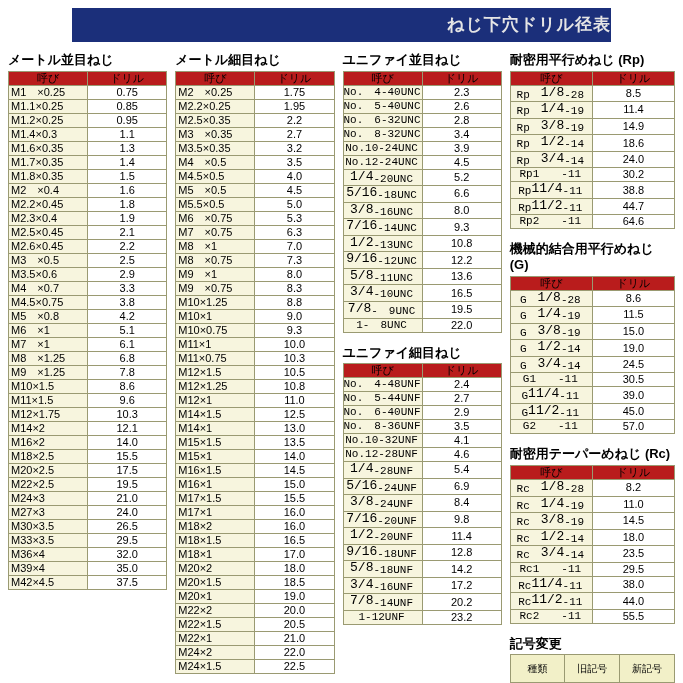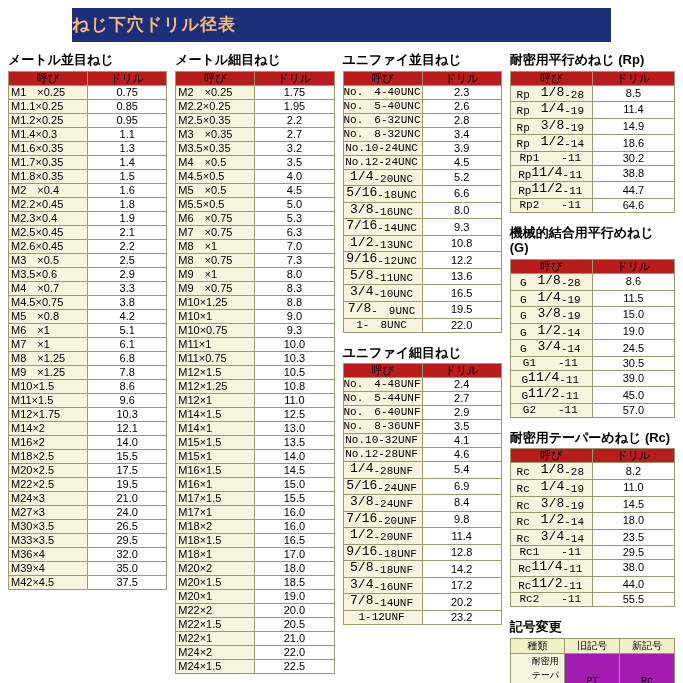--- a/index.html
+++ b/index.html
@@ -8,22 +8,22 @@
     background:#ffffff;
     font-family:"Liberation Sans", sans-serif;
     font-size:11px;
     color:#000;
     overflow:hidden;
   }
   .page{position:relative;width:683px;height:683px;padding:0;box-sizing:border-box;}
   .title-bar{
     margin:8px 72px 10px 72px;
     background:#1b2f7a;
-    color:#fdba74;
-    text-align:left;
+    color:#e5e5e5;
+    text-align:right;
     font-size:17px;
     font-weight:bold;
     letter-spacing:1px;
     padding:5px 0 6px 0;
   }
   .columns{
     display:flex;
     padding:0 8px;
     box-sizing:border-box;
     gap:8px;
@@ -68,21 +68,21 @@
     text-align:center;
   }
   .frac{font-size:13px;vertical-align:0.12em;letter-spacing:0;}
   table.sym{
     border-collapse:collapse;
     width:100%;
     table-layout:fixed;
   }
   table.sym th, table.sym td{
     border:1px solid #9a9a72;
-    height:15px;
+    height:28px;
     line-height:14px;
     font-size:10px;
     text-align:center;
     padding:0 1px;
     box-sizing:border-box;
   }
   table.sym th{background:#f2f0c8;font-weight:normal;}
   table.sym td.kind{background:#f7f5de;text-align:left;padding-left:21px;font-size:9px;}
   table.sym td.v{background:#a21caf;font-family:Liberation Mono, monospace;}
 </style>
@@ -609,20 +609,24 @@
             </tr>
             <tr>
               <td class="name ctr">Rp　<span class="frac">3/8</span>-19</td>
               <td class="val">14.9</td>
             </tr>
             <tr>
               <td class="name ctr">Rp　<span class="frac">1/2</span>-14</td>
               <td class="val">18.6</td>
             </tr>
             <tr>
+              <td class="name ctr">Rp　<span class="frac">3/4</span>-14</td>
+              <td class="val">24.0</td>
+            </tr>
+            <tr>
               <td class="name ctr">Rp1　　-11</td>
               <td class="val">30.2</td>
             </tr>
             <tr>
               <td class="name ctr">Rp<span class="frac">11/4</span>-11</td>
               <td class="val">38.8</td>
             </tr>
             <tr>
               <td class="name ctr">Rp<span class="frac">11/2</span>-11</td>
               <td class="val">44.7</td>

